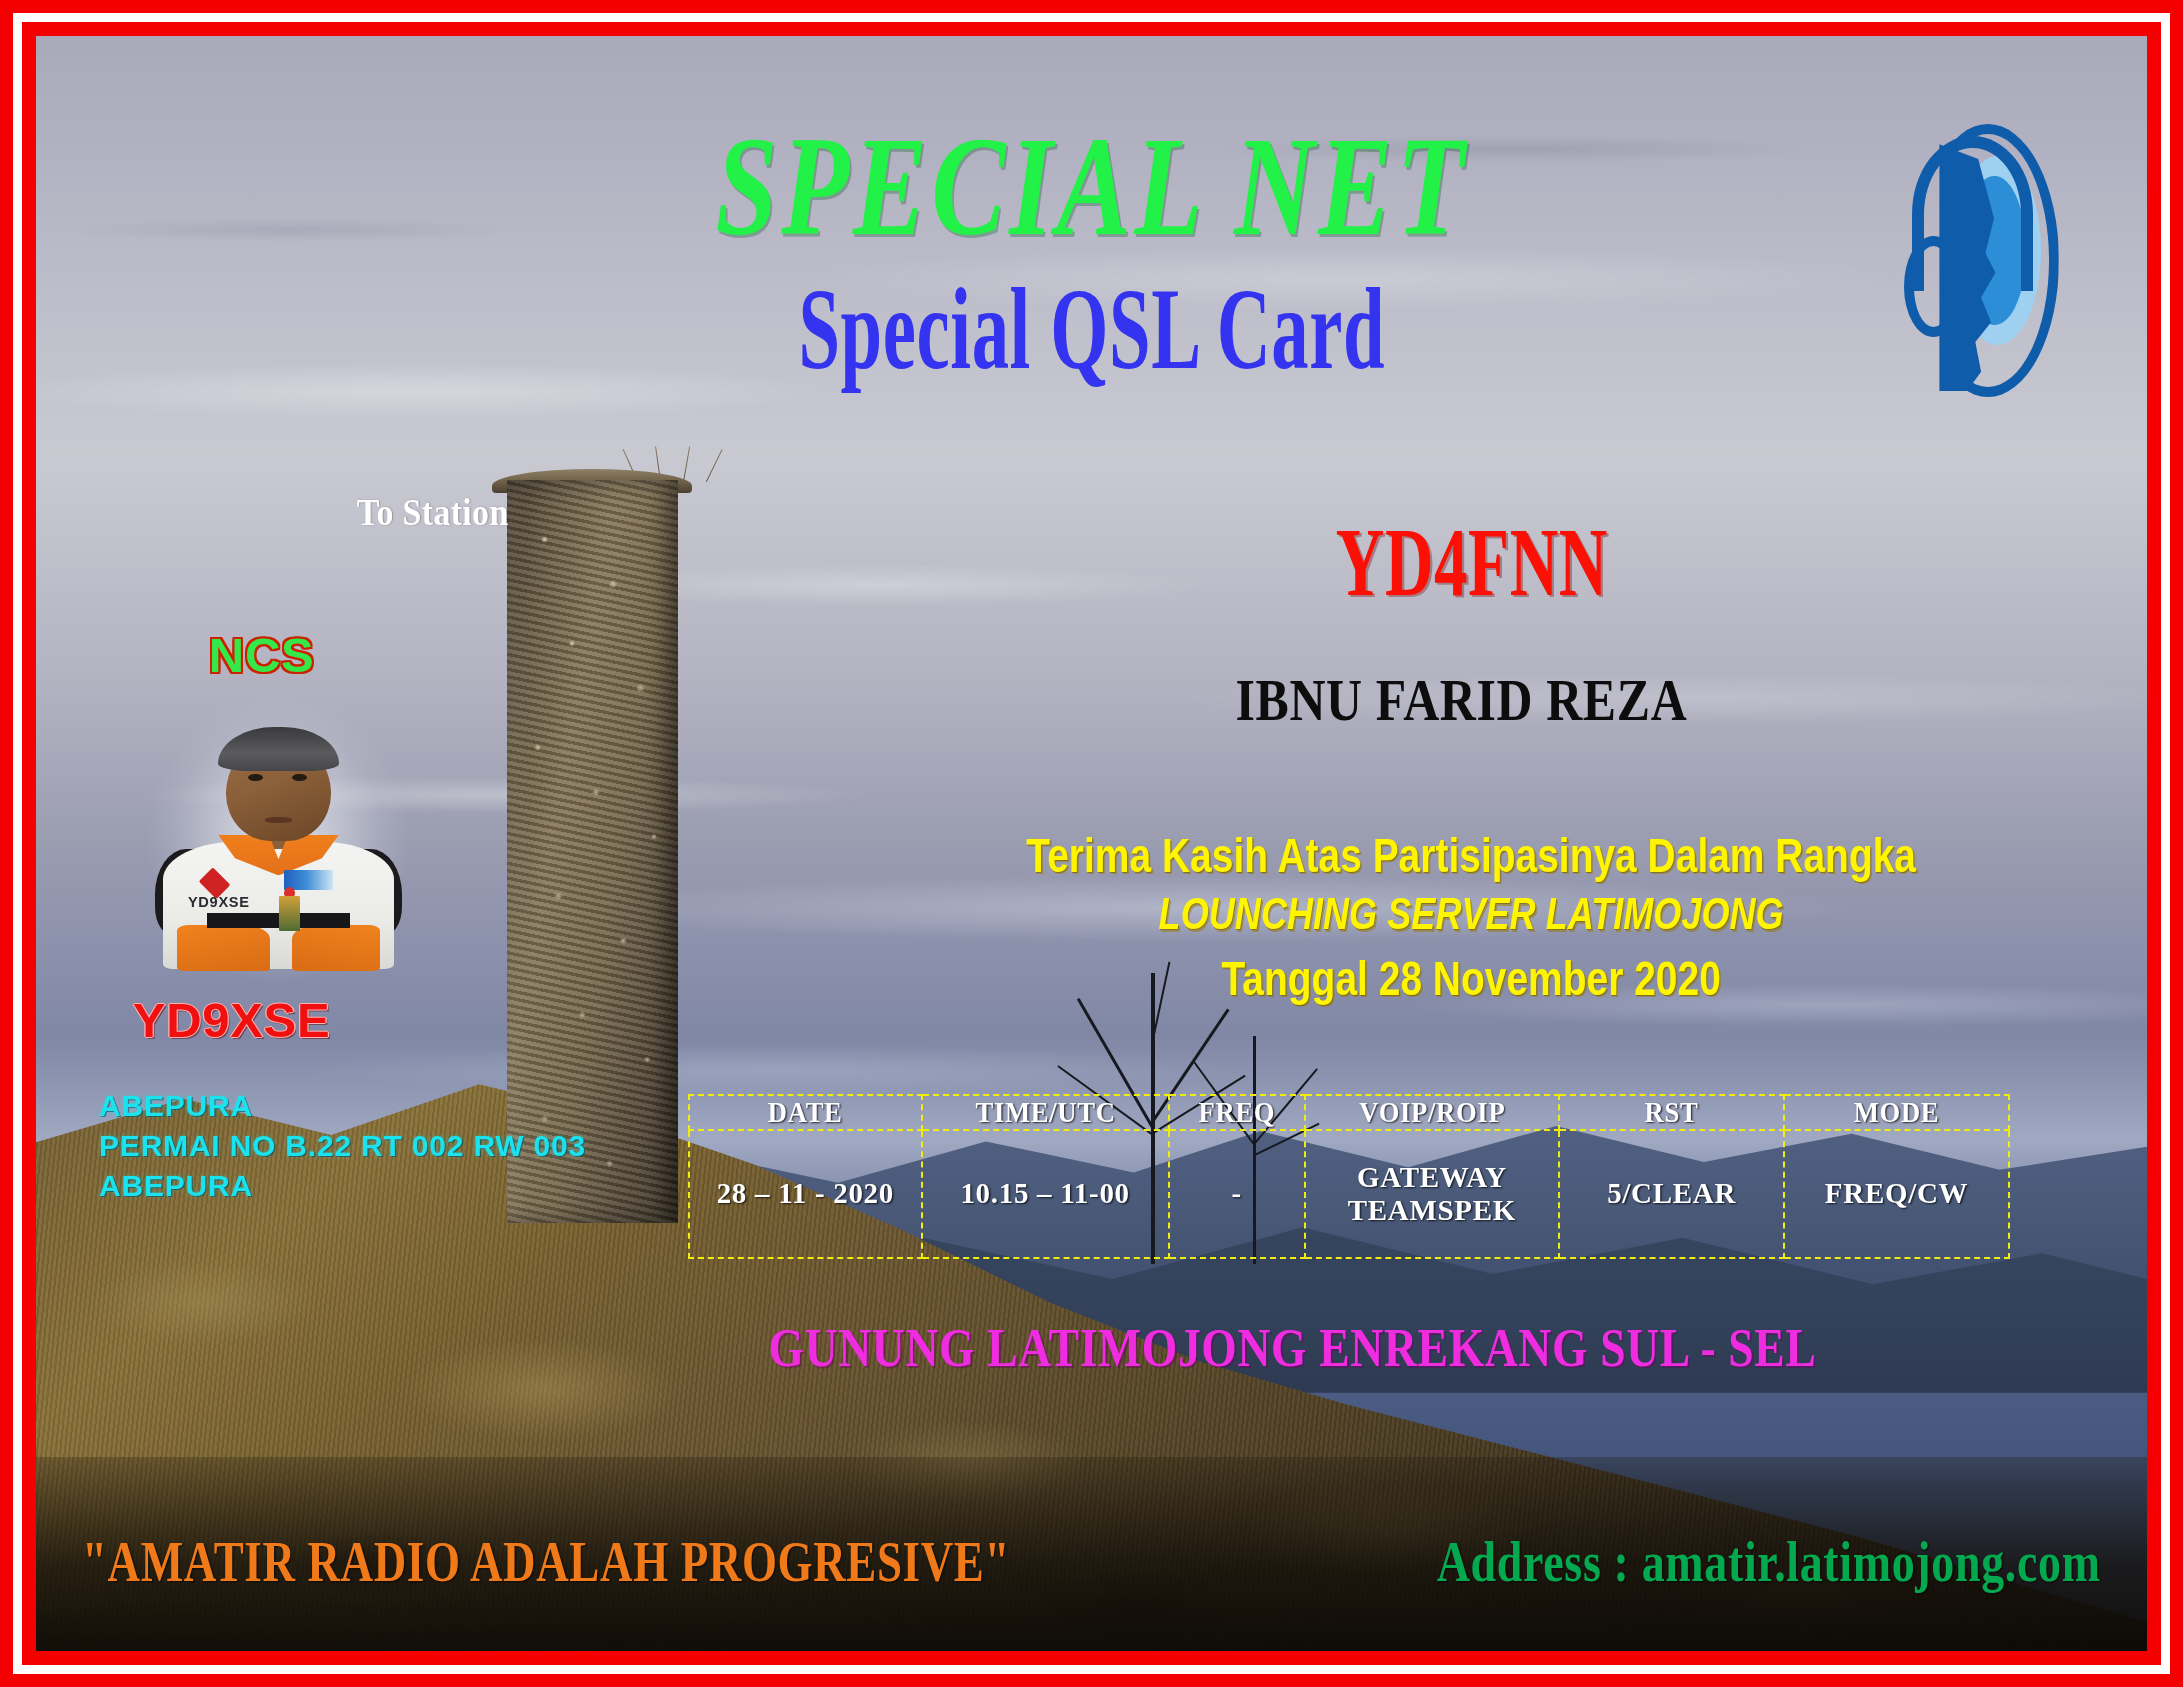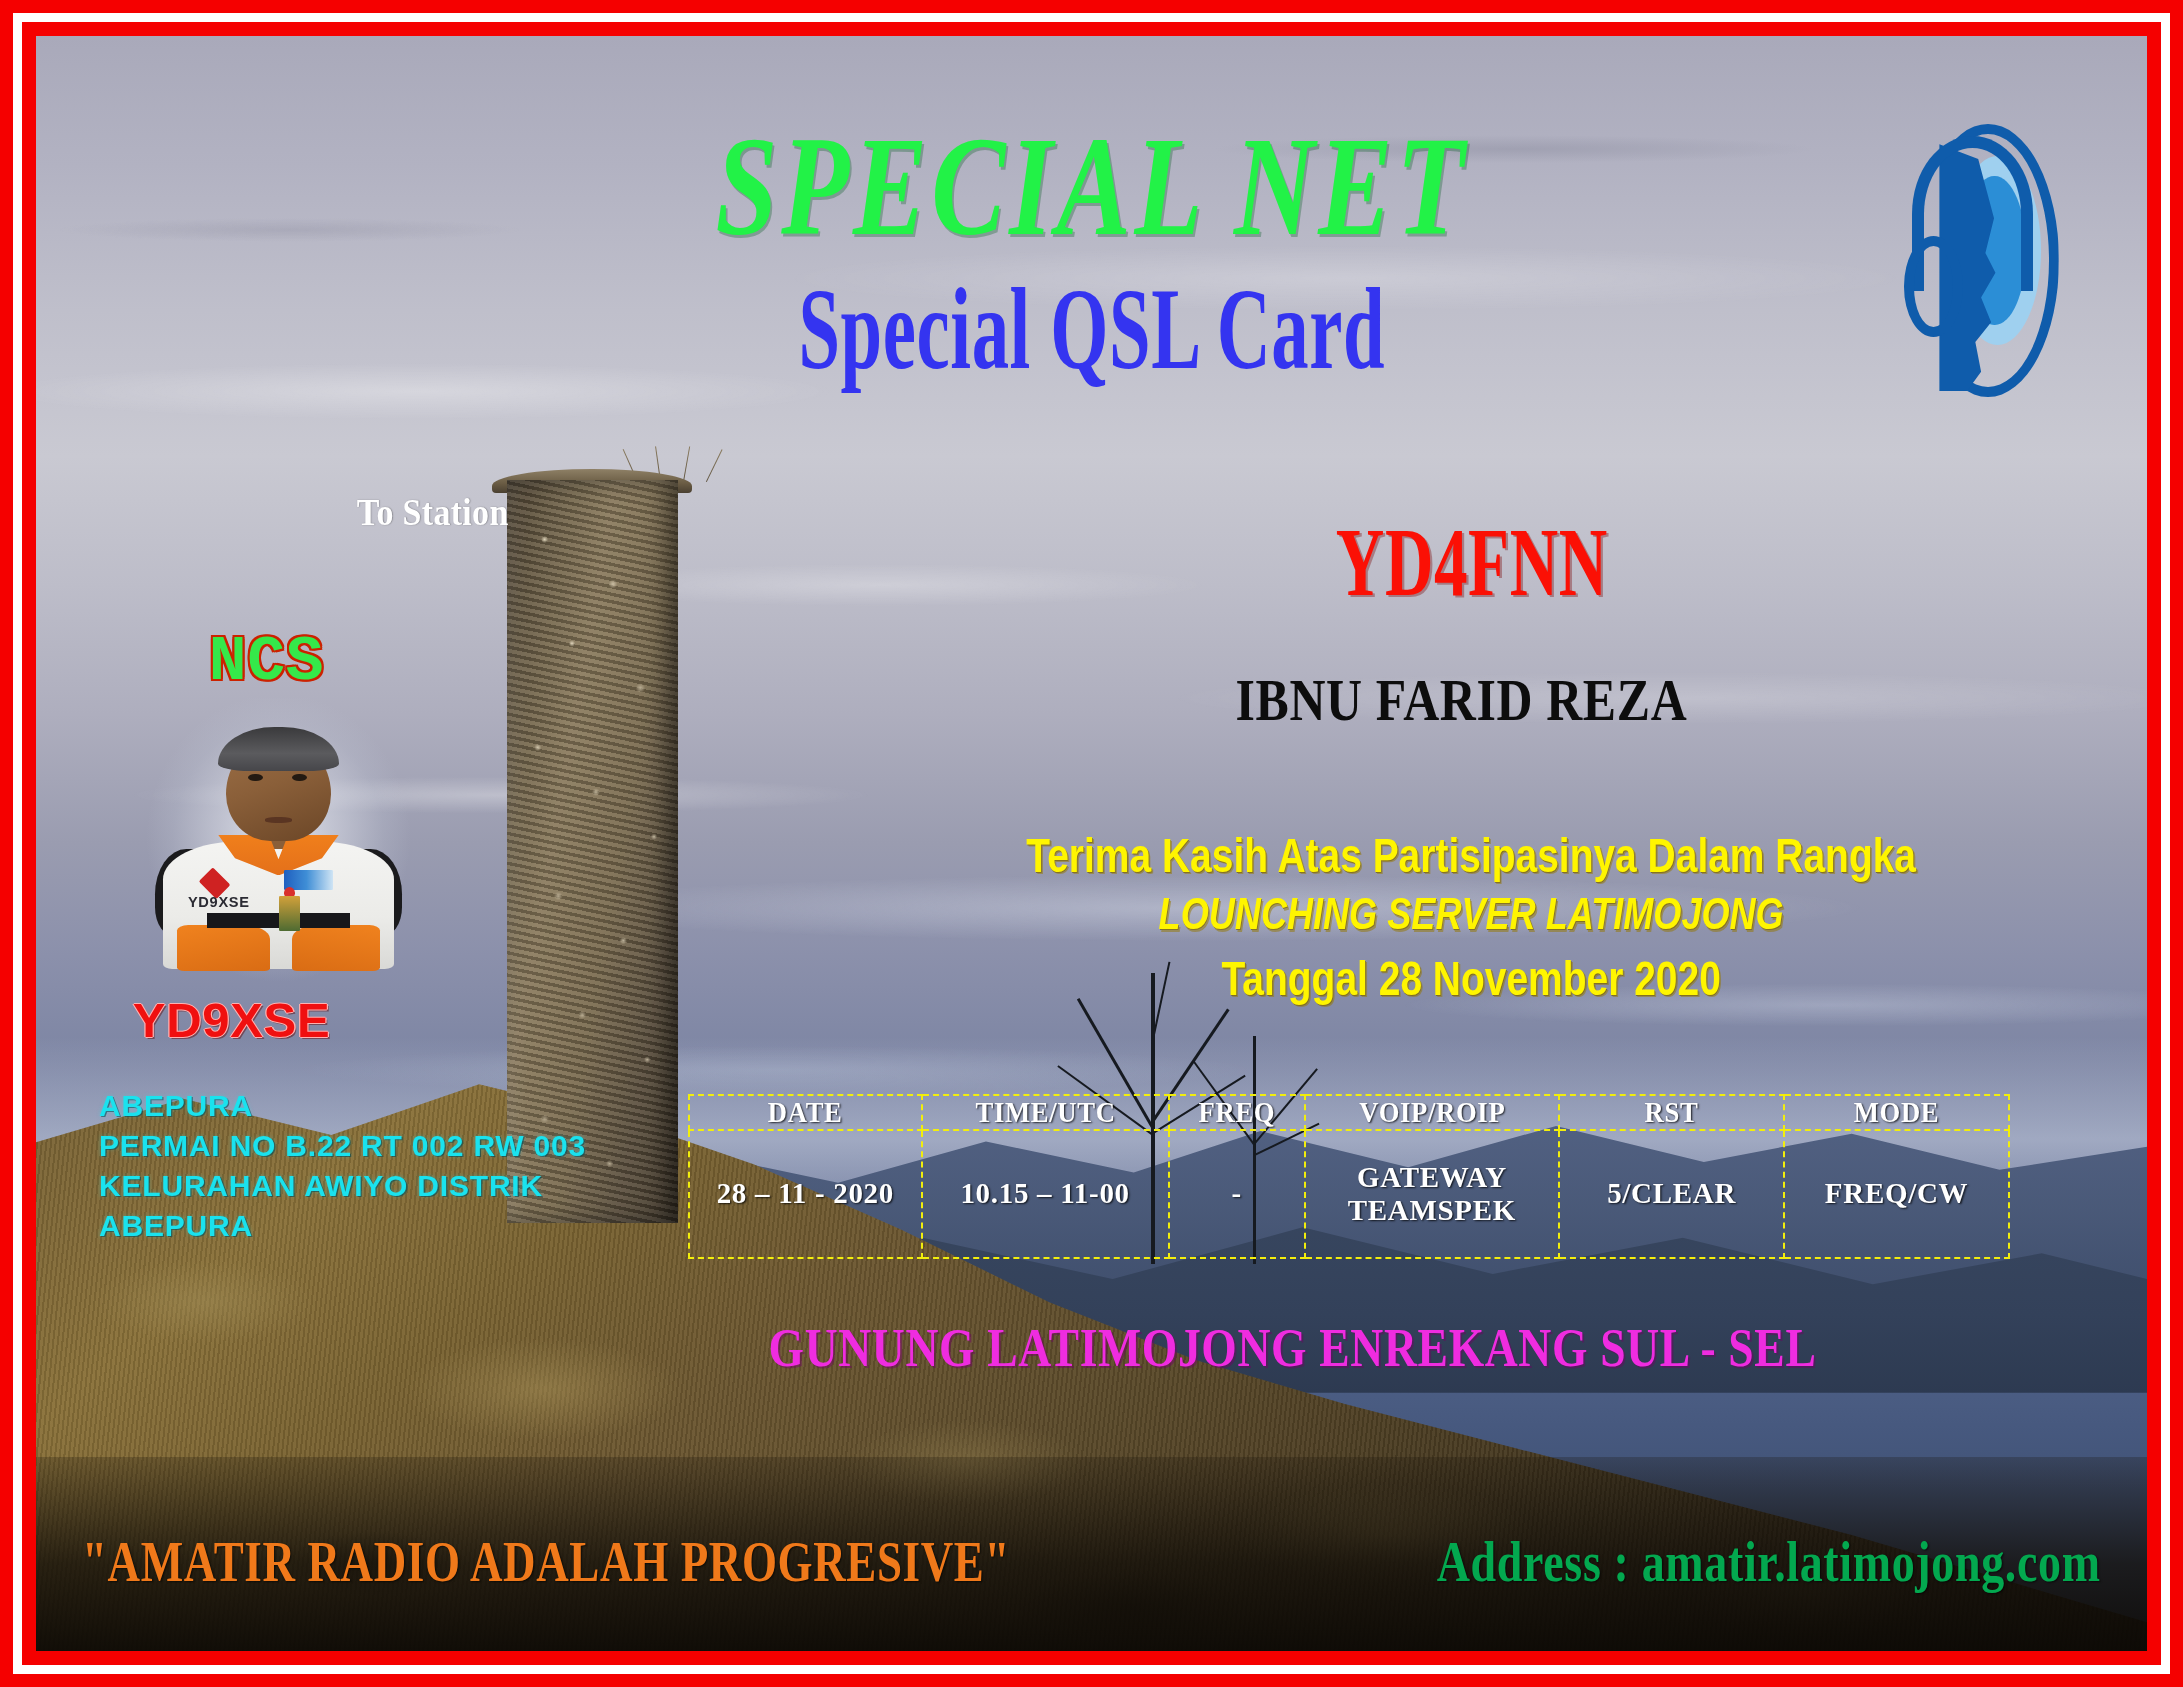--- a/index.html
+++ b/index.html
@@ -188,21 +188,21 @@
     transform:scaleY(1.16) scaleX(.95);transform-origin:center top;
   }
   #date-line{
     left:41%;right:5%;top:56.7%;text-align:center;font-size:41px;
     transform:scaleY(1.16) scaleX(.95);transform-origin:center top;
   }
 
   
   #ncs-label{
     left:8.2%;top:36.6%;
-    font-family:Liberation Mono, monospace;font-weight:bold;font-size:63px;
+    font-family:Liberation Sans, sans-serif;font-weight:bold;font-size:49px;
     color:#35e84a;letter-spacing:0.7px;
     text-shadow:-2px 0 0 #cc2200, 2px 0 0 #cc2200, 0 -2px 0 #cc2200, 0 2px 0 #cc2200,
                 -2px -2px 0 #cc2200, 2px -2px 0 #cc2200, -2px 2px 0 #cc2200, 2px 2px 0 #cc2200;
   }
   #ncs-photo{
     position:absolute;left:5.0%;top:41.0%;width:13.0%;height:18.0%;
     overflow:hidden;
   }
   .ph{position:absolute;}
   .ph-halo{
@@ -487,21 +487,20 @@
       <div class="ph ph-eye l"></div>
       <div class="ph ph-eye r"></div>
       <div class="ph ph-mouth"></div>
       <div class="ph ph-callsign">YD9XSE</div>
     </div>
     <div class="abs" id="ncs-callsign">YD9XSE</div>
 
     <div class="abs" id="address-block">
       <div>ABEPURA</div>
       <div>PERMAI NO B.22 RT 002 RW 003</div>
-      <div>KELURAHAN AWIYO DISTRIK</div>
       <div>ABEPURA</div>
     </div>
 
     <table id="qso-table">
       <thead>
         <tr>
           <th class="c-date">DATE</th>
           <th class="c-time">TIME/UTC</th>
           <th class="c-freq">FREQ</th>
           <th class="c-voip">VOIP/ROIP</th>

